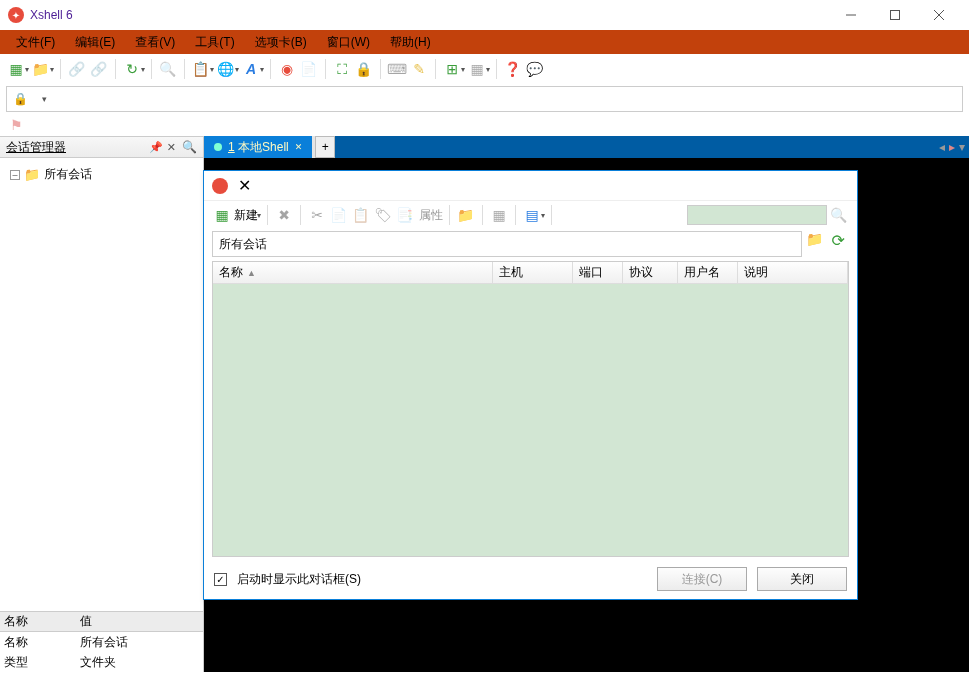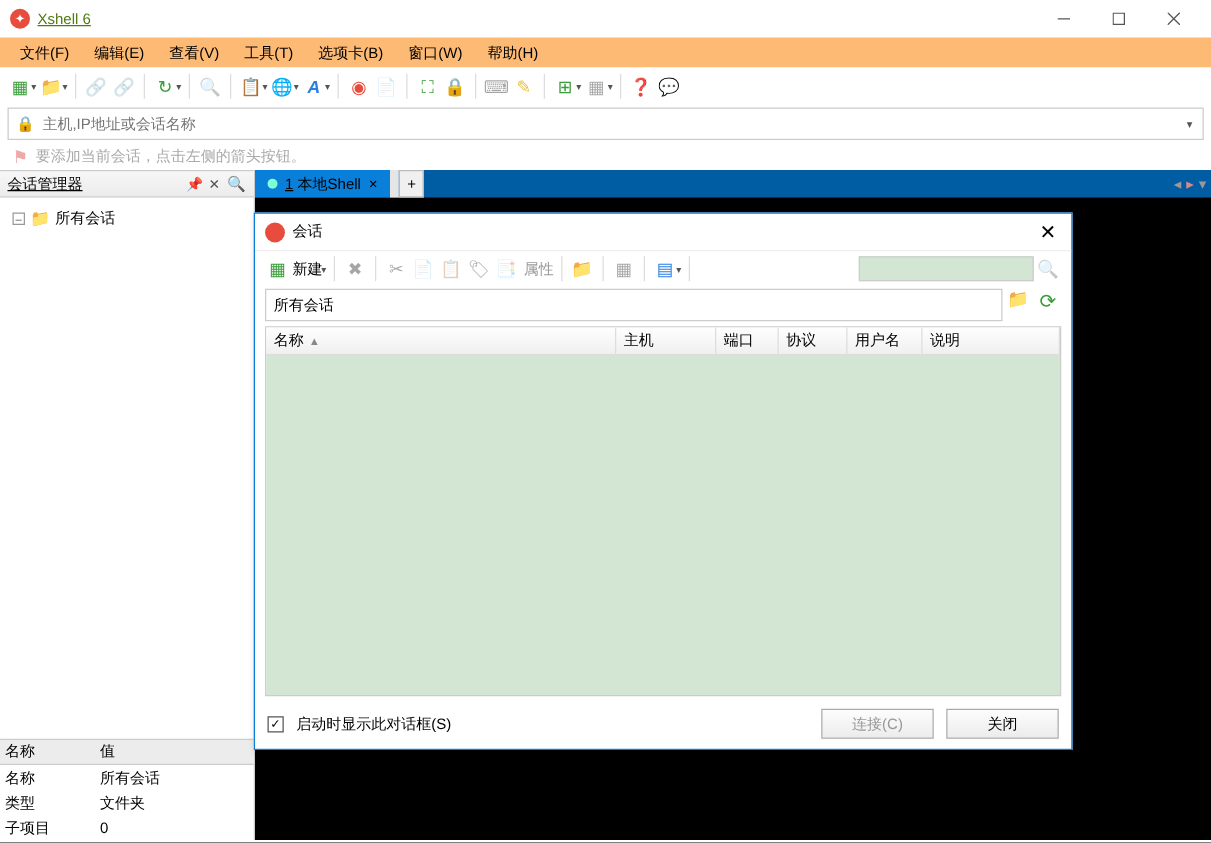--- a/index.html
+++ b/index.html
@@ -1,26 +1,26 @@
 <!DOCTYPE html>
 <html><head>
 <meta charset="utf-8">
 <style>
 * { box-sizing: border-box; margin: 0; padding: 0; font-family: "Microsoft YaHei", "Segoe UI", sans-serif; font-size: 12px; }
 body { width: 969px; height: 674px; background: #fff; overflow: hidden; position: relative; }
 
 
 .titlebar { height: 30px; display: flex; align-items: center; padding: 0 8px; background: #fff; }
 .titlebar .app-icon { width: 16px; height: 16px; border-radius: 50%; background: #e74c3c; margin-right: 6px; display: flex; align-items: center; justify-content: center; color: #fff; font-size: 10px; }
-.titlebar .title { color: #4d7c0f; flex: 1; text-decoration: underline; }
+.titlebar .title { color: #4c1d95; flex: 1; }
 .win-controls { display: flex; gap: 0; }
 .win-btn { width: 44px; height: 30px; display: flex; align-items: center; justify-content: center; color: #555; }
 
 
-.menubar { height: 24px; display: flex; align-items: center; padding: 0 6px; background: #fdba74; }
+.menubar { height: 24px; display: flex; align-items: center; padding: 0 6px; background: #c2410c; }
 .menubar span { padding: 2px 10px; cursor: default; }
 
 
 .toolbar { height: 30px; display: flex; align-items: center; padding: 0 6px; background: #fff; gap: 2px; }
 .tb-ico { width: 20px; height: 20px; display: flex; align-items: center; justify-content: center; font-size: 14px; border-radius: 2px; }
 .tb-ico.dim { opacity: 0.35; }
 .tb-sep { width: 1px; height: 20px; background: #ddd; margin: 0 4px; }
 .tb-dd { font-size: 8px; color: #555; margin-left: -3px; }
 
 
@@ -50,21 +50,21 @@
 .props-head { height: 20px; background: linear-gradient(#f7f7f7,#ececec); border-bottom: 1px solid #ccc; display: flex; align-items: center; padding: 0 6px; }
 .props { }
 .props-row { display: flex; height: 20px; align-items: center; }
 .props-row div:first-child { width: 76px; padding-left: 4px; }
 .props-row div:last-child { padding-left: 4px; }
 .props-row.head { background: #ececec; border-bottom: 1px solid #ccc; }
 
 
 .content { flex: 1; display: flex; flex-direction: column; background: #000; position: relative; }
 .tabstrip { height: 22px; background: #005ca3; display: flex; align-items: stretch; position: relative; }
-.tab { background: #0a7fd9; color: #000000; display: flex; align-items: center; padding: 0 10px; gap: 6px; min-width: 110px; border-right: 7px solid #e5e5e5; }
+.tab { background: #0a7fd9; color: #fef9c3; display: flex; align-items: center; padding: 0 10px; gap: 6px; min-width: 110px; border-right: 3px solid #e5e5e5; }
 .tab .dot { width: 8px; height: 8px; background: #7fffd4; border-radius: 50%; }
 .tab .num { text-decoration: underline; }
 .tab .cls { font-size: 9px; }
 .newtab { width: 20px; background: #f0f0f0; border: 1px solid #bbb; display: flex; align-items: center; justify-content: center; margin-left: 0; }
 .tabnav { position: absolute; right: 4px; top: 0; height: 100%; display: flex; align-items: center; gap: 4px; color: #999; }
 .terminal { flex: 1; background: #000; }
 
 
 .dialog { position: absolute; left: 203px; top: 170px; width: 655px; height: 430px; background: #fff; border: 1px solid #0a7fd9; box-shadow: 2px 2px 6px rgba(0,0,0,0.2); display: flex; flex-direction: column; }
 .dlg-title { height: 30px; display: flex; align-items: center; padding: 0 8px; border-bottom: 1px solid #eee; }
@@ -162,27 +162,25 @@
     <span class="tb-dd">▾</span>
   <span class="tb-ico dim">▦</span>
     <span class="tb-dd">▾</span>
   <div class="tb-sep"></div>
   <span class="tb-ico" style="color:#2b7de1">❓</span>
   <span class="tb-ico" style="color:#2b7de1">💬</span>
 </div>
 
 <div class="addrbar">
   <span class="lock">🔒</span>
-  <input placeholder="主机,IP地址或会话名称" style="">
   <span class="dd">▾</span>
 </div>
 
 <div class="hintbar">
   <span class="flag">⚑</span>
-  <span>要添加当前会话，点击左侧的箭头按钮。</span>
 </div>
 
 <div class="mainrow">
 
   <div class="sidebar">
     <div class="side-head">
       <span class="txt">会话管理器</span>
       <span class="pin">📌</span>
       <span class="sx">✕</span>
       <span class="srch">🔍</span>
@@ -200,24 +198,20 @@
         <div>值</div>
       </div>
       <div class="props-row">
           <div>名称</div>
           <div>所有会话</div>
         </div>
       <div class="props-row">
           <div>类型</div>
           <div>文件夹</div>
         </div>
-      <div class="props-row">
-          <div>子项目</div>
-          <div>0</div>
-        </div>
     </div>
   </div>
 
   <div class="content">
     <div class="tabstrip">
       <div class="tab">
         <span class="dot"></span>
         <span><span class="num">1</span> <span>本地Shell</span></span>
         <span class="cls">✕</span>
       </div>
@@ -228,21 +222,20 @@
         <span>▾</span>
       </div>
     </div>
     <div class="terminal"></div>
   </div>
 </div>
 
 <div class="dialog">
   <div class="dlg-title">
     <div class="ico"></div>
-    <div class="txt">会话</div>
     <div class="cls">✕</div>
   </div>
   <div class="dlg-tools">
     <span class="tb-ico" style="color:#3a9d3a">▦</span>
     <span>新建</span>
     <span class="tb-dd">▾</span>
     <div class="dlg-sep"></div>
     <span class="tb-ico dim">✖</span>
     <div class="dlg-sep"></div>
     <span class="tb-ico dim">✂</span>

